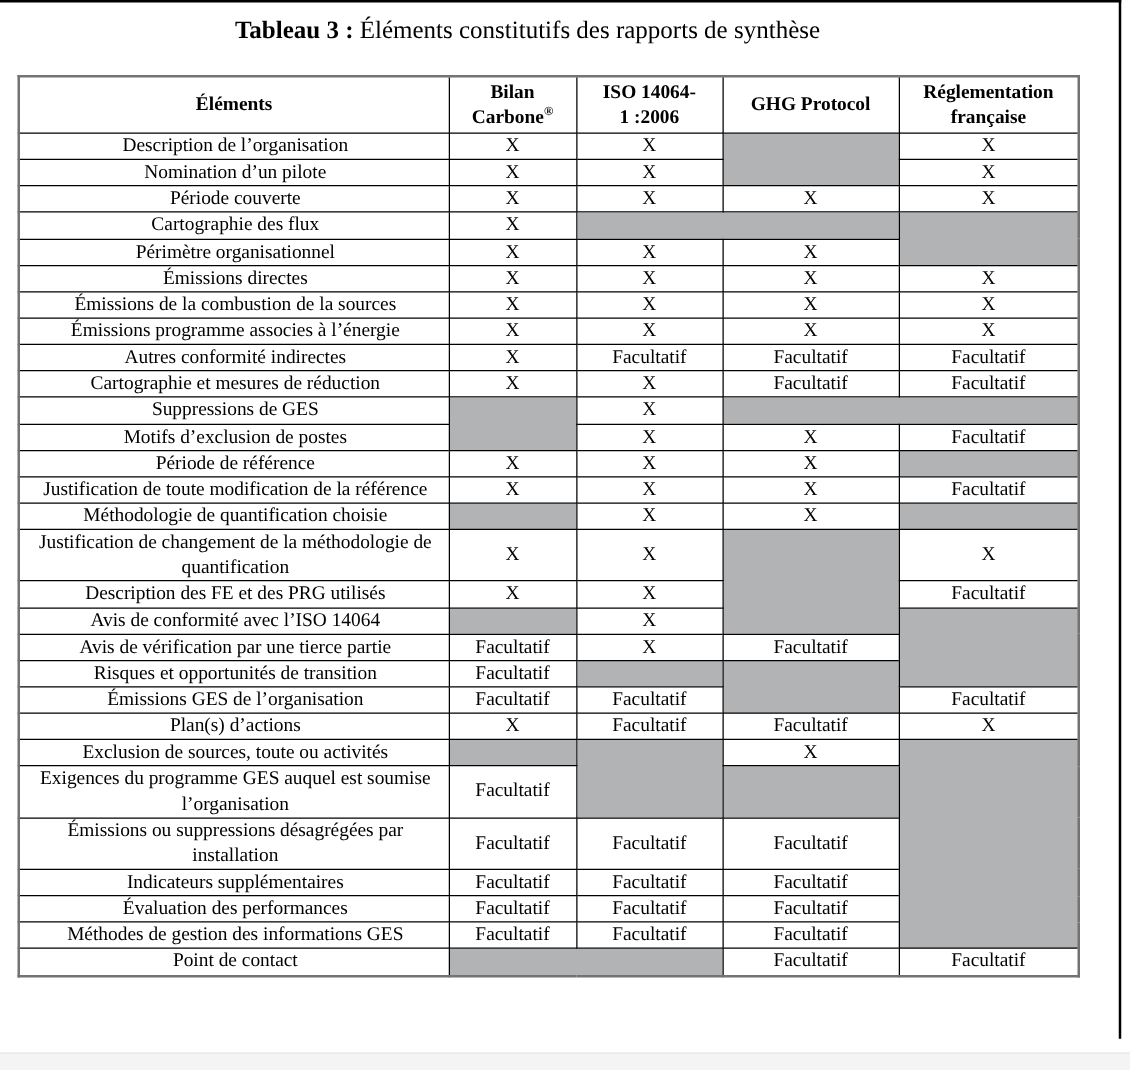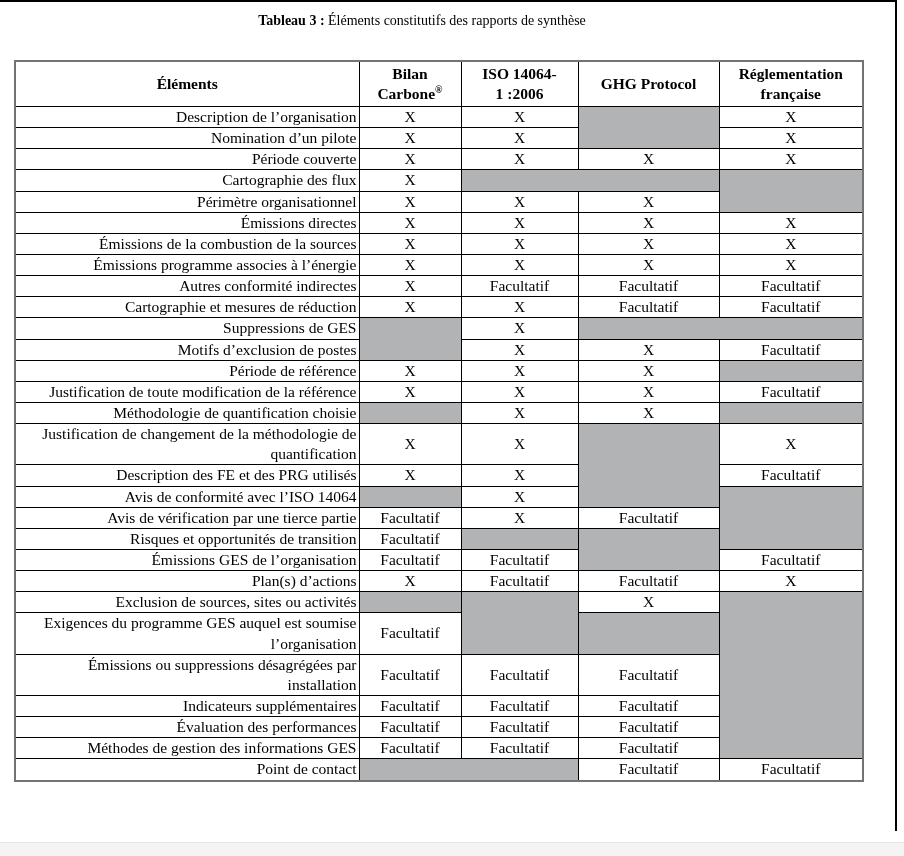--- a/index.html
+++ b/index.html
@@ -6,37 +6,37 @@
   body{
     width:904px;height:856px;position:relative;overflow:hidden;
     background:#ffffff;
     font-family:"Liberation Serif", serif;
   }
   .frame-top{position:absolute;top:0;left:0;width:897px;height:2px;background:#000;}
   .frame-right{position:absolute;top:0;left:895px;width:2px;height:831px;background:#000;}
   .bottom-strip{position:absolute;left:0;top:842px;width:904px;height:14px;background:#f4f4f4;border-top:1px solid #e6e6e6;}
   .caption{
     position:absolute;top:13px;left:0;width:844px;
-    text-align:center;font-size:14px;color:#000;white-space:pre-wrap;
+    text-align:center;font-size:20px;color:#000;white-space:pre-wrap;
   }
   .caption .b{font-weight:bold;}
   table.cmp{
     position:absolute;top:60px;left:14px;width:848px;
     border-collapse:collapse;table-layout:fixed;
     border:2px solid #737373;
   }
   .cmp th,.cmp td{
     border:1px solid #000;
     font-size:15.5px;line-height:1.3;color:#000;
     padding:0 2px;text-align:center;vertical-align:middle;
     overflow:hidden;
   }
   .cmp th{font-weight:bold;height:44px;}
   .cmp td{height:20px;}
-  .cmp td.lbl{text-align:right;padding-left:4px;}
+  .cmp td.lbl{text-align:center;padding-left:4px;}
   .cmp sup{font-size:10px;line-height:0;}
 </style>
 </head>
 <body>
 
 <div class="frame-top"></div>
 <div class="frame-right"></div>
 
 <div class="caption"><span class="b">Tableau 3 :</span><span> Éléments constitutifs des rapports de synthèse</span></div>
 
@@ -196,21 +196,21 @@
         <td>Facultatif</td>
       </tr>
       <tr>
         <td class="lbl">Plan(s) d’actions</td>
         <td>X</td>
         <td>Facultatif</td>
         <td>Facultatif</td>
         <td>X</td>
       </tr>
       <tr>
-        <td class="lbl">Exclusion de sources, sites ou activités</td>
+        <td class="lbl">Exclusion de sources, toute ou activités</td>
         <td style="background: rgb(177, 179, 181);"></td>
         <td rowspan="2" style="background: rgb(177, 179, 181);"></td>
         <td>X</td>
         <td rowspan="6" style="background: rgb(177, 179, 181);"></td>
       </tr>
       <tr>
         <td class="lbl">Exigences du programme GES auquel est soumise l’organisation</td>
         <td>Facultatif</td>
         <td style="background: rgb(177, 179, 181);"></td>
       </tr>

